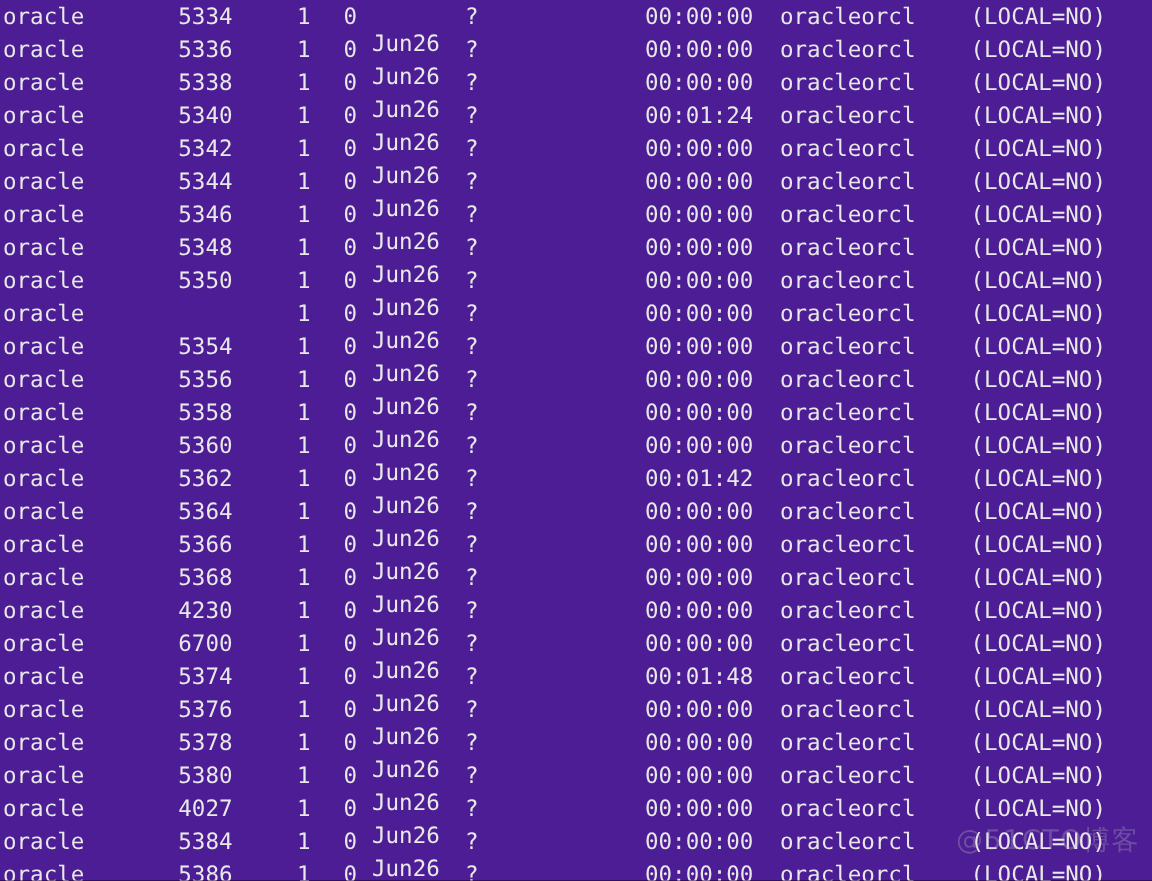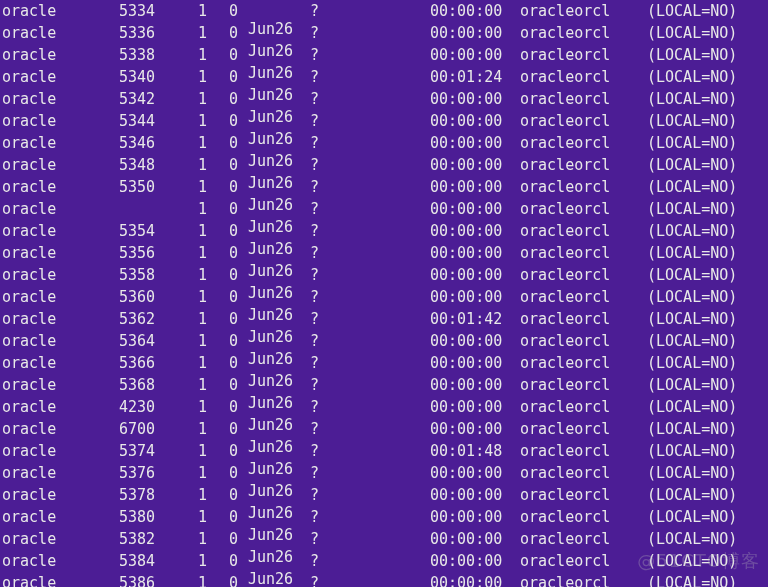--- a/index.html
+++ b/index.html
@@ -89,18 +89,18 @@
       <div class="ps-line"><span class="col c-user">oracle</span><span class="col c-pid">5362</span><span class="col c-ppid">1</span><span class="col c-cflag">0</span><span class="col c-stime">Jun26</span><span class="col c-tty">?</span><span class="col c-time">00:01:42</span><span class="col c-cmd">oracleorcl</span><span class="col c-conn">(LOCAL=NO)</span></div>
       <div class="ps-line"><span class="col c-user">oracle</span><span class="col c-pid">5364</span><span class="col c-ppid">1</span><span class="col c-cflag">0</span><span class="col c-stime">Jun26</span><span class="col c-tty">?</span><span class="col c-time">00:00:00</span><span class="col c-cmd">oracleorcl</span><span class="col c-conn">(LOCAL=NO)</span></div>
       <div class="ps-line"><span class="col c-user">oracle</span><span class="col c-pid">5366</span><span class="col c-ppid">1</span><span class="col c-cflag">0</span><span class="col c-stime">Jun26</span><span class="col c-tty">?</span><span class="col c-time">00:00:00</span><span class="col c-cmd">oracleorcl</span><span class="col c-conn">(LOCAL=NO)</span></div>
       <div class="ps-line"><span class="col c-user">oracle</span><span class="col c-pid">5368</span><span class="col c-ppid">1</span><span class="col c-cflag">0</span><span class="col c-stime">Jun26</span><span class="col c-tty">?</span><span class="col c-time">00:00:00</span><span class="col c-cmd">oracleorcl</span><span class="col c-conn">(LOCAL=NO)</span></div>
       <div class="ps-line"><span class="col c-user">oracle</span><span class="col c-pid">4230</span><span class="col c-ppid">1</span><span class="col c-cflag">0</span><span class="col c-stime">Jun26</span><span class="col c-tty">?</span><span class="col c-time">00:00:00</span><span class="col c-cmd">oracleorcl</span><span class="col c-conn">(LOCAL=NO)</span></div>
       <div class="ps-line"><span class="col c-user">oracle</span><span class="col c-pid">6700</span><span class="col c-ppid">1</span><span class="col c-cflag">0</span><span class="col c-stime">Jun26</span><span class="col c-tty">?</span><span class="col c-time">00:00:00</span><span class="col c-cmd">oracleorcl</span><span class="col c-conn">(LOCAL=NO)</span></div>
       <div class="ps-line"><span class="col c-user">oracle</span><span class="col c-pid">5374</span><span class="col c-ppid">1</span><span class="col c-cflag">0</span><span class="col c-stime">Jun26</span><span class="col c-tty">?</span><span class="col c-time">00:01:48</span><span class="col c-cmd">oracleorcl</span><span class="col c-conn">(LOCAL=NO)</span></div>
       <div class="ps-line"><span class="col c-user">oracle</span><span class="col c-pid">5376</span><span class="col c-ppid">1</span><span class="col c-cflag">0</span><span class="col c-stime">Jun26</span><span class="col c-tty">?</span><span class="col c-time">00:00:00</span><span class="col c-cmd">oracleorcl</span><span class="col c-conn">(LOCAL=NO)</span></div>
       <div class="ps-line"><span class="col c-user">oracle</span><span class="col c-pid">5378</span><span class="col c-ppid">1</span><span class="col c-cflag">0</span><span class="col c-stime">Jun26</span><span class="col c-tty">?</span><span class="col c-time">00:00:00</span><span class="col c-cmd">oracleorcl</span><span class="col c-conn">(LOCAL=NO)</span></div>
       <div class="ps-line"><span class="col c-user">oracle</span><span class="col c-pid">5380</span><span class="col c-ppid">1</span><span class="col c-cflag">0</span><span class="col c-stime">Jun26</span><span class="col c-tty">?</span><span class="col c-time">00:00:00</span><span class="col c-cmd">oracleorcl</span><span class="col c-conn">(LOCAL=NO)</span></div>
-      <div class="ps-line"><span class="col c-user">oracle</span><span class="col c-pid">5382</span><span class="col c-ppid">1</span><span class="col c-cflag">0</span><span class="col c-stime">Jun26</span><span class="col c-tty">?</span><span class="col c-time">00:00:00</span><span class="col c-cmd">oracleorcl</span><span class="col c-conn">(LOCAL=NO)</span></div>
+      <div class="ps-line"><span class="col c-user">oracle</span><span class="col c-pid">4027</span><span class="col c-ppid">1</span><span class="col c-cflag">0</span><span class="col c-stime">Jun26</span><span class="col c-tty">?</span><span class="col c-time">00:00:00</span><span class="col c-cmd">oracleorcl</span><span class="col c-conn">(LOCAL=NO)</span></div>
       <div class="ps-line"><span class="col c-user">oracle</span><span class="col c-pid">5384</span><span class="col c-ppid">1</span><span class="col c-cflag">0</span><span class="col c-stime">Jun26</span><span class="col c-tty">?</span><span class="col c-time">00:00:00</span><span class="col c-cmd">oracleorcl</span><span class="col c-conn">(LOCAL=NO)</span></div>
       <div class="ps-line"><span class="col c-user">oracle</span><span class="col c-pid">5386</span><span class="col c-ppid">1</span><span class="col c-cflag">0</span><span class="col c-stime">Jun26</span><span class="col c-tty">?</span><span class="col c-time">00:00:00</span><span class="col c-cmd">oracleorcl</span><span class="col c-conn">(LOCAL=NO)</span></div>
     </div>
   <div id="watermark">@51CTO博客</div>
 </div>
 
 </body></html>

